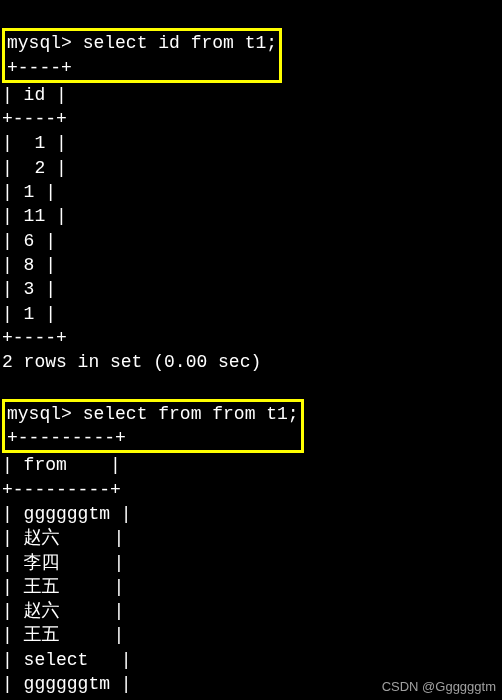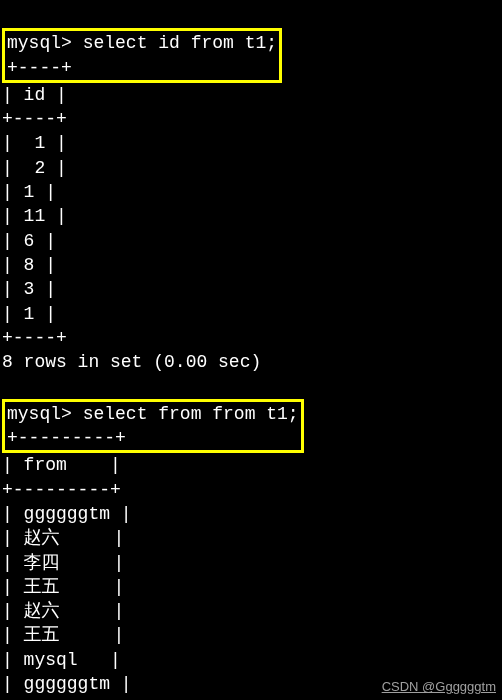--- a/index.html
+++ b/index.html
@@ -25,50 +25,49 @@
     white-space: pre;
   }
   .watermark {
     position: absolute;
     right: 6px;
     bottom: 4px;
     font-family: Arial, sans-serif;
     font-size: 13px;
     color: #bcbcbc;
     opacity: 0.85;
-    text-decoration: underline;
   }
 </style>
 </head>
 <body>
 
 <div class="terminal">
 <span class="hl"><span>mysql&gt;</span> <span>select id from t1;</span>
 <span>+----+</span></span>
 <span>| id |</span>
 <span>+----+</span>
 <span>|  1 |</span>
 <span>|  2 |</span>
 <span>| 1 |</span>
 <span>| 11 |</span>
 <span>| 6 |</span>
 <span>| 8 |</span>
 <span>| 3 |</span>
 <span>| 1 |</span>
 <span>+----+</span>
-<span>8 rows in set (0.00 sec)</span>
+<span>2 rows in set (0.00 sec)</span>
 
 <span class="hl"><span>mysql&gt;</span> <span>select from from t1;</span>
 <span>+---------+</span></span>
 <span>| from    |</span>
 <span>+---------+</span>
 <span>| ggggggtm |</span>
 <span>| 赵六     |</span>
 <span>| 李四     |</span>
 <span>| 王五     |</span>
 <span>| 赵六     |</span>
 <span>| 王五     |</span>
-<span>| mysql   |</span>
+<span>| select   |</span>
 <span>| ggggggtm |</span>
 <span>+---------+</span>
 </div>
 
 <div class="watermark">CSDN @Ggggggtm</div>
 
 </body></html>

